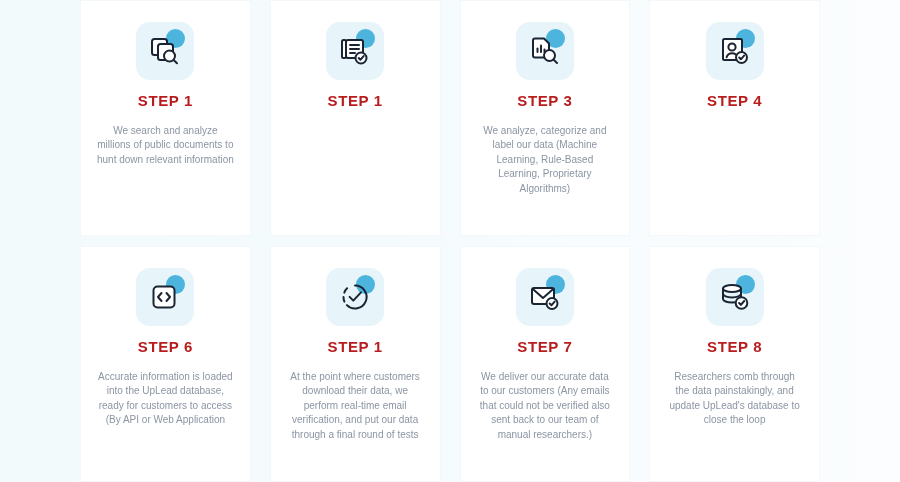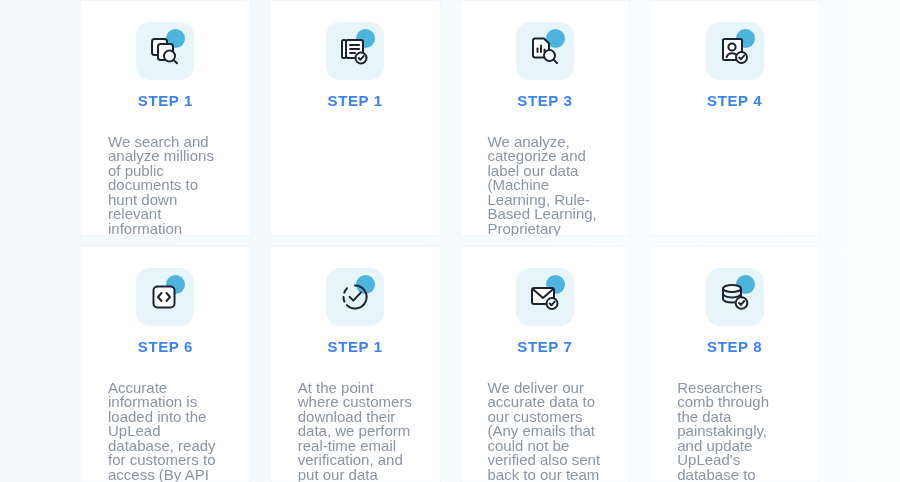--- a/index.html
+++ b/index.html
@@ -78,33 +78,33 @@
     background: #4cb4dd;
     top: 7px;
     right: 9px;
     z-index: 1;
   }
 
   .step-title {
     font-size: 15px;
     font-weight: bold;
     letter-spacing: 0.6px;
-    color: #3b82f6;
+    color: #b91c1c;
     margin: 3px 0 9px 0;
     text-align: center;
     line-height: 1.1;
   }
 
   .step-desc {
-    font-size: 15px;
+    font-size: 10px;
     line-height: 14.6px;
     color: #8b95a3;
-    text-align: left;
+    text-align: center;
     max-width: 142px;
-    margin: 16px;
+    margin: 5px;
   }
 
   .stroke {
     fill: none;
     stroke: #1b2433;
     stroke-width: 2;
     stroke-linecap: round;
     stroke-linejoin: round;
   }
   .fill-white { fill: #ffffff; }

